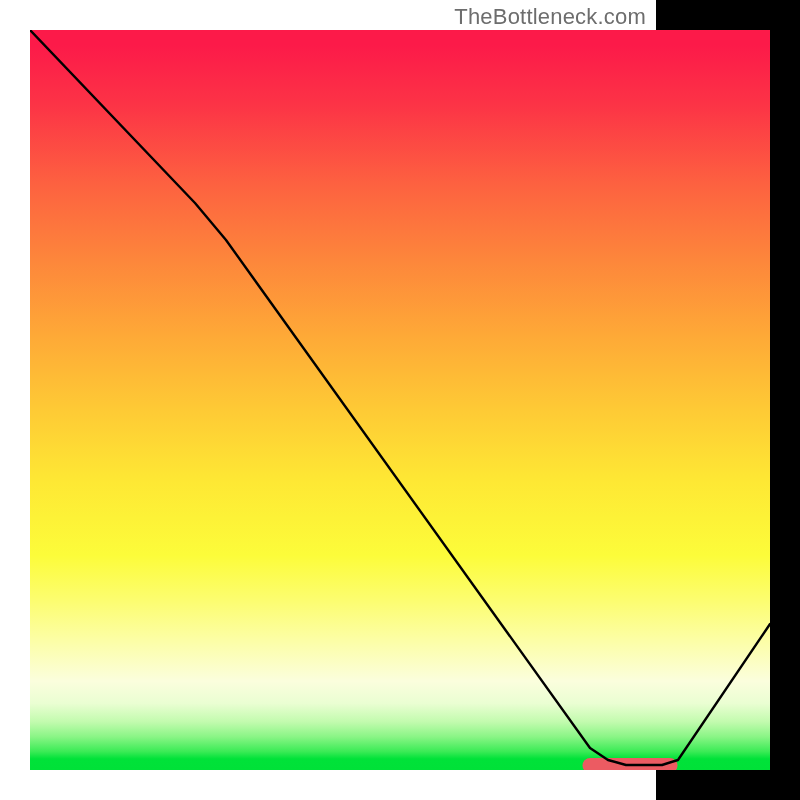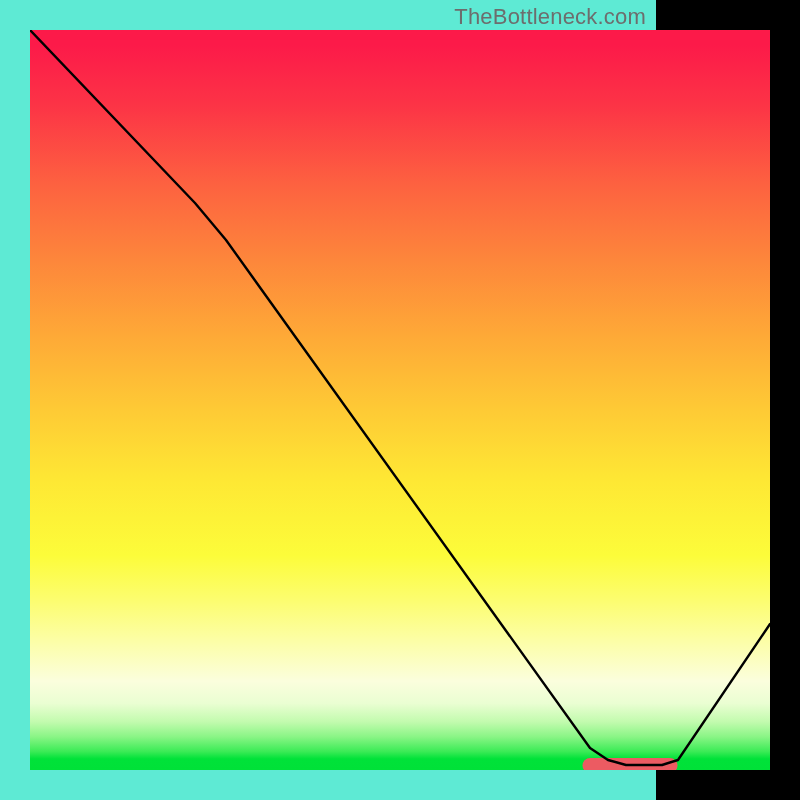--- a/index.html
+++ b/index.html
@@ -8,21 +8,21 @@
     width: 800px;
     height: 800px;
     overflow: hidden;
     background: #000;
     font-family: Arial, Helvetica, sans-serif;
   }
   .frame {
     position: relative;
     width: 656px;
     height: 800px;
-    background: #5eead4;
+    background: #ffffff;
   }
   .plot-area {
     position: absolute;
     left: 30px;
     top: 30px;
     width: 740px;
     height: 740px;
     background: #000;
   }
   

